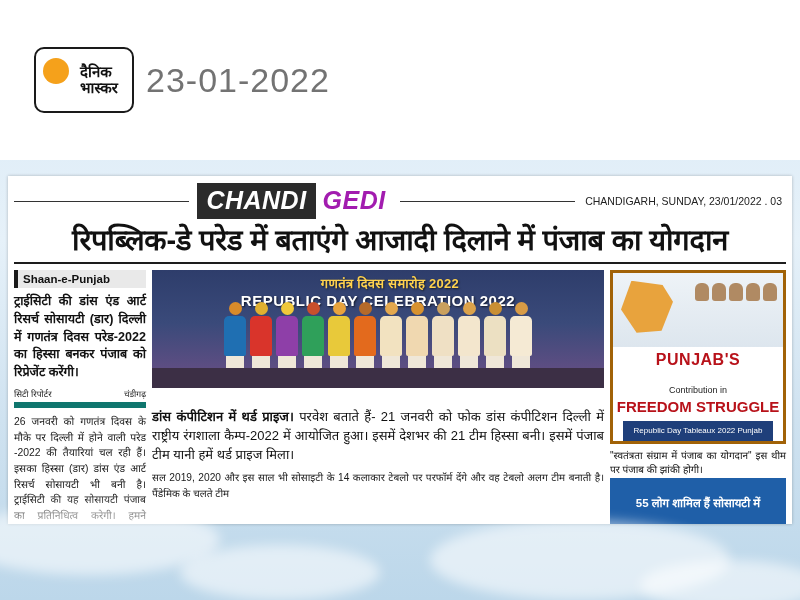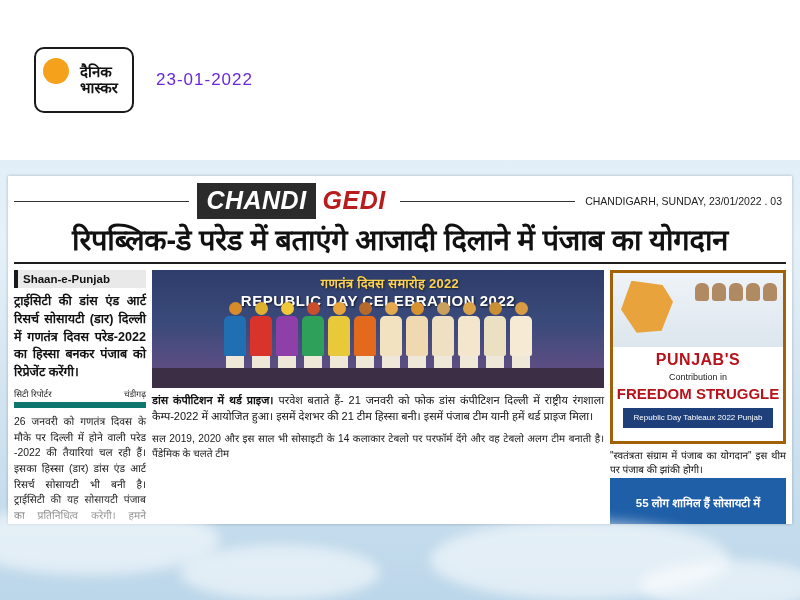--- a/index.html
+++ b/index.html
@@ -77,23 +77,23 @@
   }
   .logo-text div { white-space: nowrap; }
   .header-title {
     margin-left: 36px;
     font-size: 27px;
     color: #3b3b3b;
     font-weight: normal;
     letter-spacing: .5px;
   }
   .header-date {
-    margin-left: 22px;
-    font-size: 17px;
-    color: #6d28d9;
+    margin-left: 12px;
+    font-size: 34px;
+    color: #737373;
     letter-spacing: 1px;
   }
 
   
   .clip {
     position: absolute;
     left: 8px;
     top: 176px;
     width: 784px;
     height: 348px;
@@ -124,21 +124,21 @@
   .chandi-dark {
     background: #2b2b2b;
     color: #fff;
     font-size: 25px;
     font-weight: bold;
     font-style: italic;
     padding: 3px 9px 4px 9px;
     letter-spacing: .5px;
   }
   .chandi-light {
-    color: #b91c1c;
+    color: #a21caf;
     font-size: 25px;
     font-weight: bold;
     font-style: italic;
     padding: 3px 6px 4px 7px;
     letter-spacing: .5px;
   }
   .edition-line {
     font-size: 10.5px;
     color: #222;
     white-space: nowrap;
@@ -262,22 +262,22 @@
     margin: 0 auto;
     border-radius: 5px 5px 2px 2px;
   }
   .dancer .legs {
     width: 18px; height: 16px;
     margin: 0 auto;
     background: #efe7d8;
     border-radius: 0 0 3px 3px;
   }
   .caption-strong {
-    margin-top: 5px;
-    font-size: 11px;
+    margin-top: 20px;
+    font-size: 13px;
     line-height: 1.45;
     color: #111;
     text-align: justify;
   }
   .caption-strong b { font-weight: bold; }
   .sub-cols {
     display: flex;
     gap: 8px;
     margin-top: 6px;
   }
@@ -326,21 +326,21 @@
     font-weight: bold;
     color: #b8121a;
     font-size: 16px;
     margin-top: 4px;
     letter-spacing: .5px;
   }
   .poster-sub {
     text-align: center;
     font-size: 9px;
     color: #222;
-    margin-top: 3px;
+    margin-top: 16px;
   }
   .poster-big {
     text-align: center;
     font-weight: bold;
     color: #b8121a;
     font-size: 15px;
     line-height: 1.1;
     margin-top: 4px;
   }
   .poster-band {

